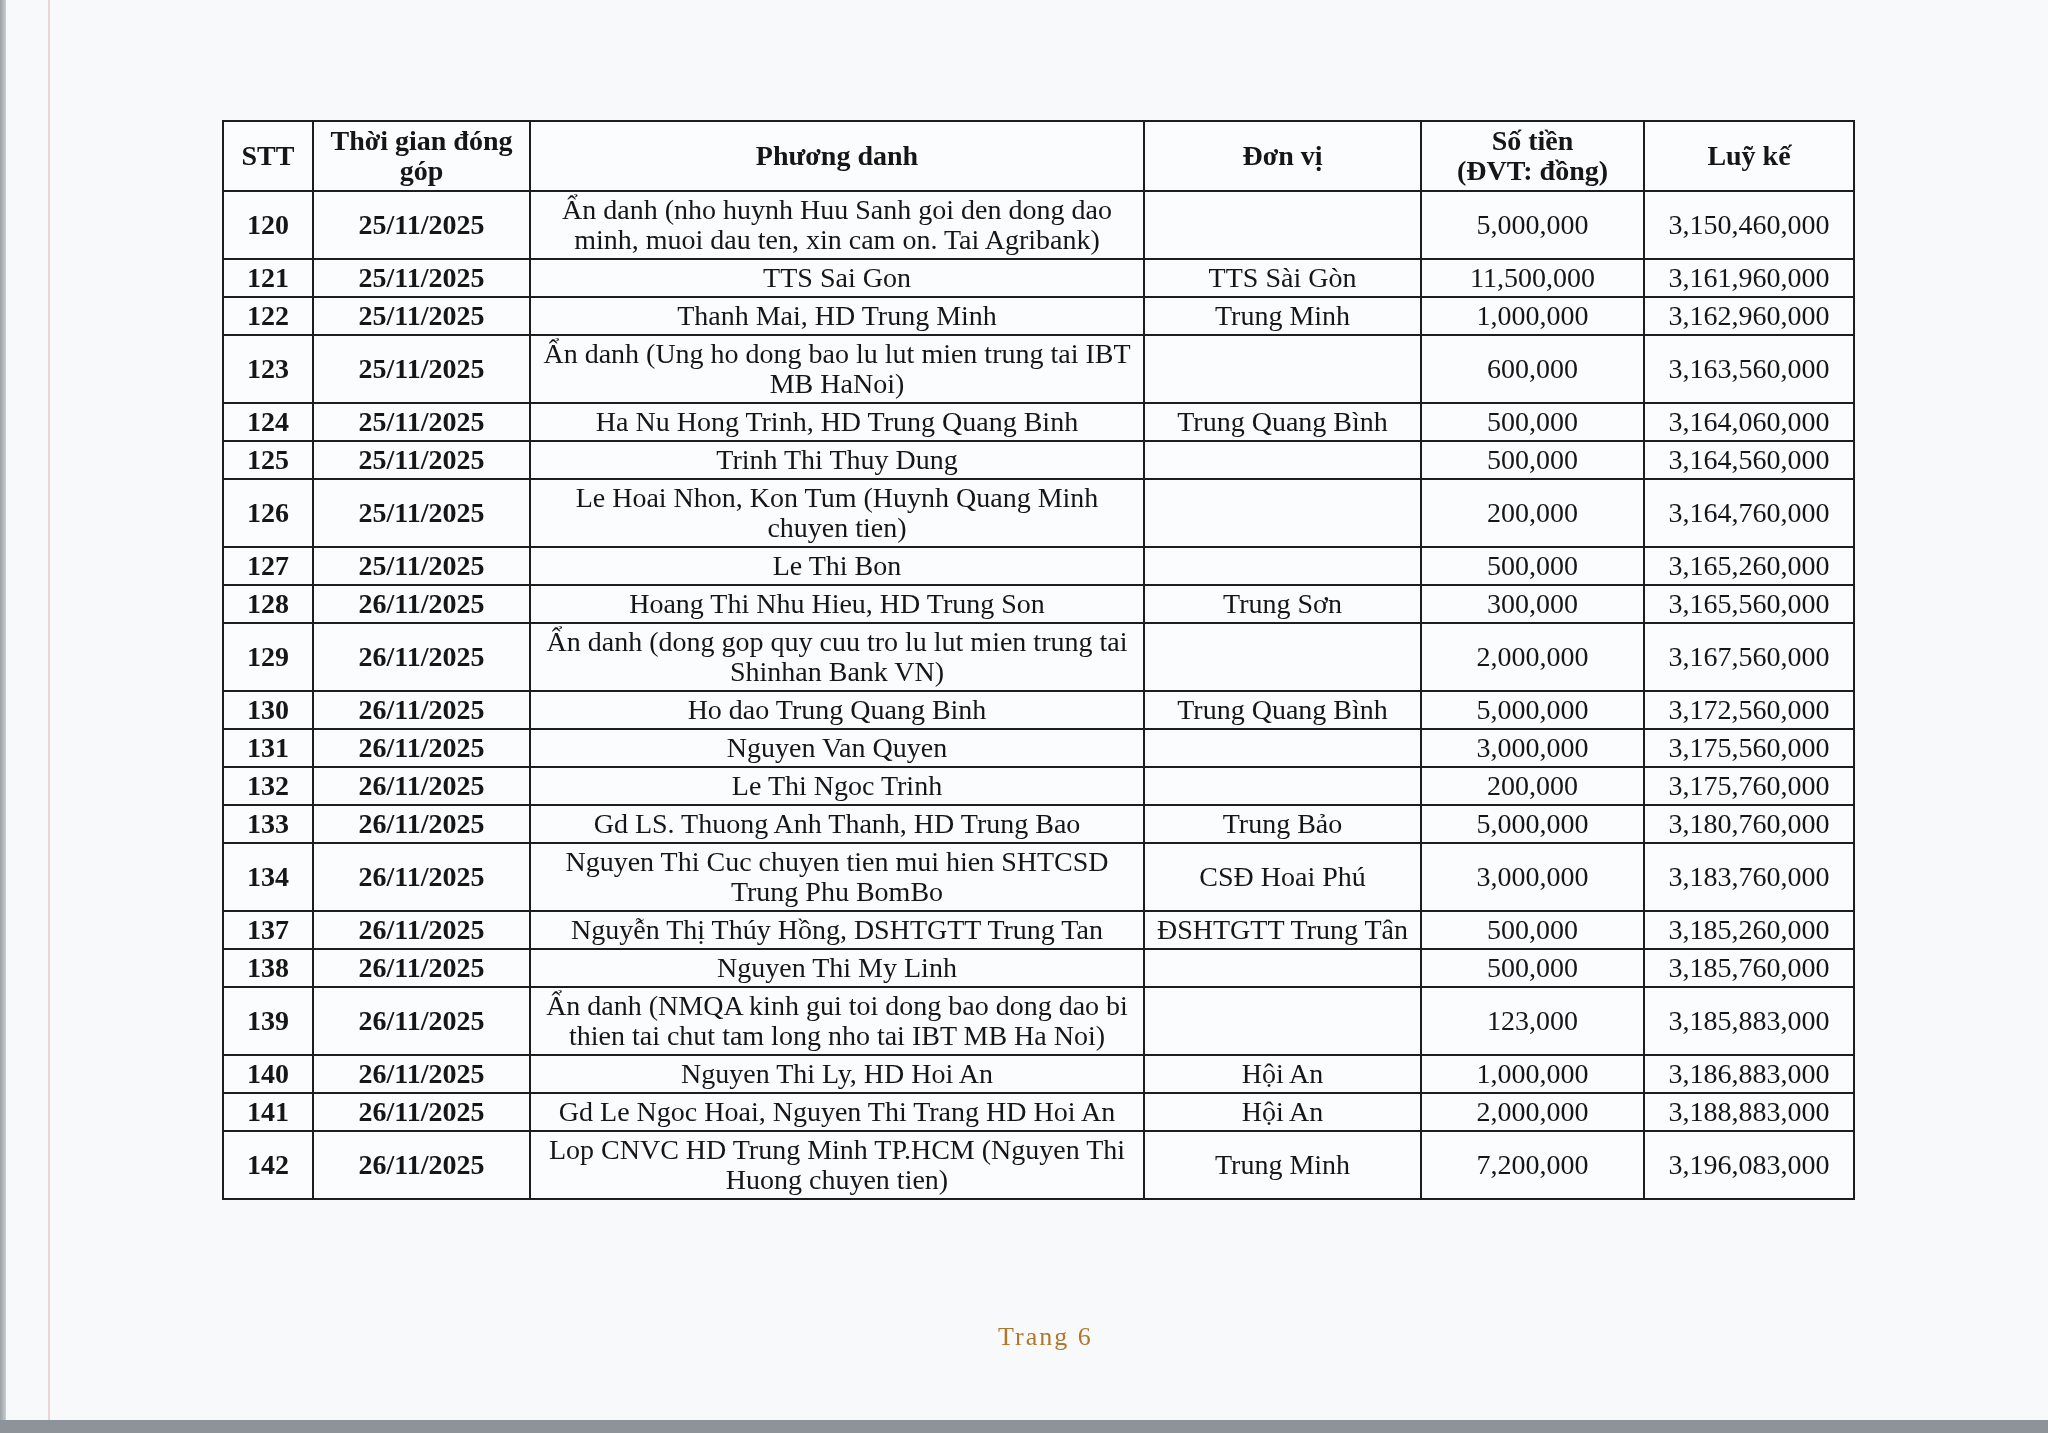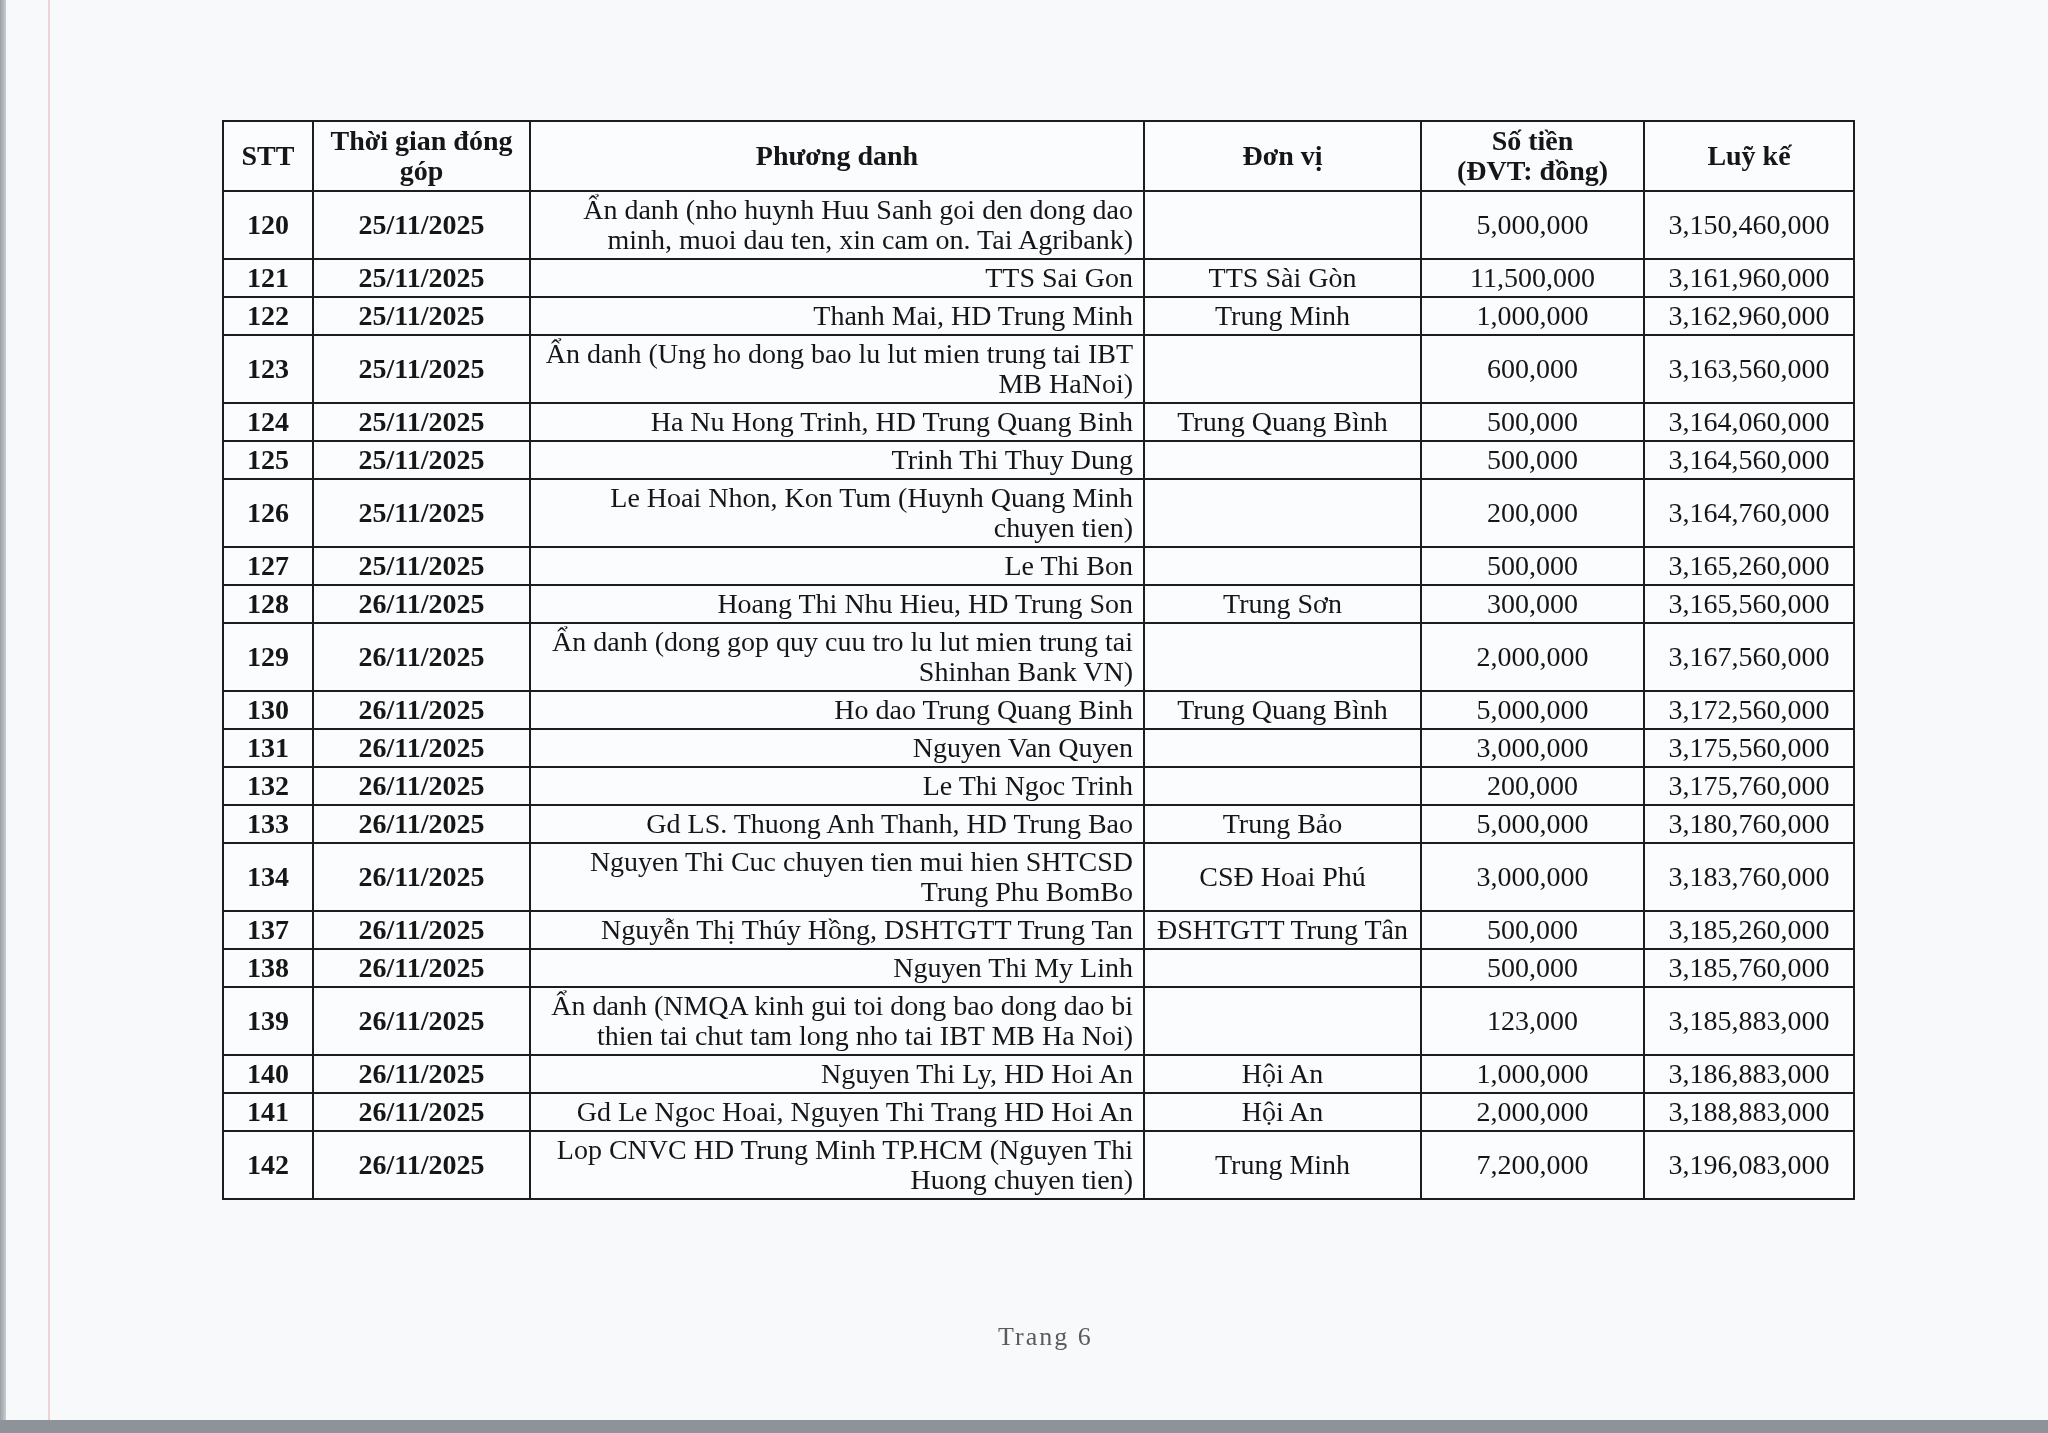--- a/index.html
+++ b/index.html
@@ -43,27 +43,27 @@
   table.ledger{border:2px solid #0f766e;}
   thead th{
     font-weight:bold;
     font-size:29px;
     text-align:center;
     height:62px;
     line-height:32px;
     padding:2px 6px;
   }
   td.c{text-align:center;}
-  td.l{text-align:right;margin-top:36px;}
+  td.l{text-align:center;margin-top:36px;}
   td.r{text-align:center;}
   td.b{font-weight:bold;}
   .footer{
     position:absolute;left:998px;top:1322px;
     font-size:26px;
-    color:#404040;
+    color:#a16207;
     letter-spacing:2px;
     opacity:.85;
   }
 </style>
 </head>
 <body>
 
 <div class="paper">
 
   <div class="red-margin-line"></div>

